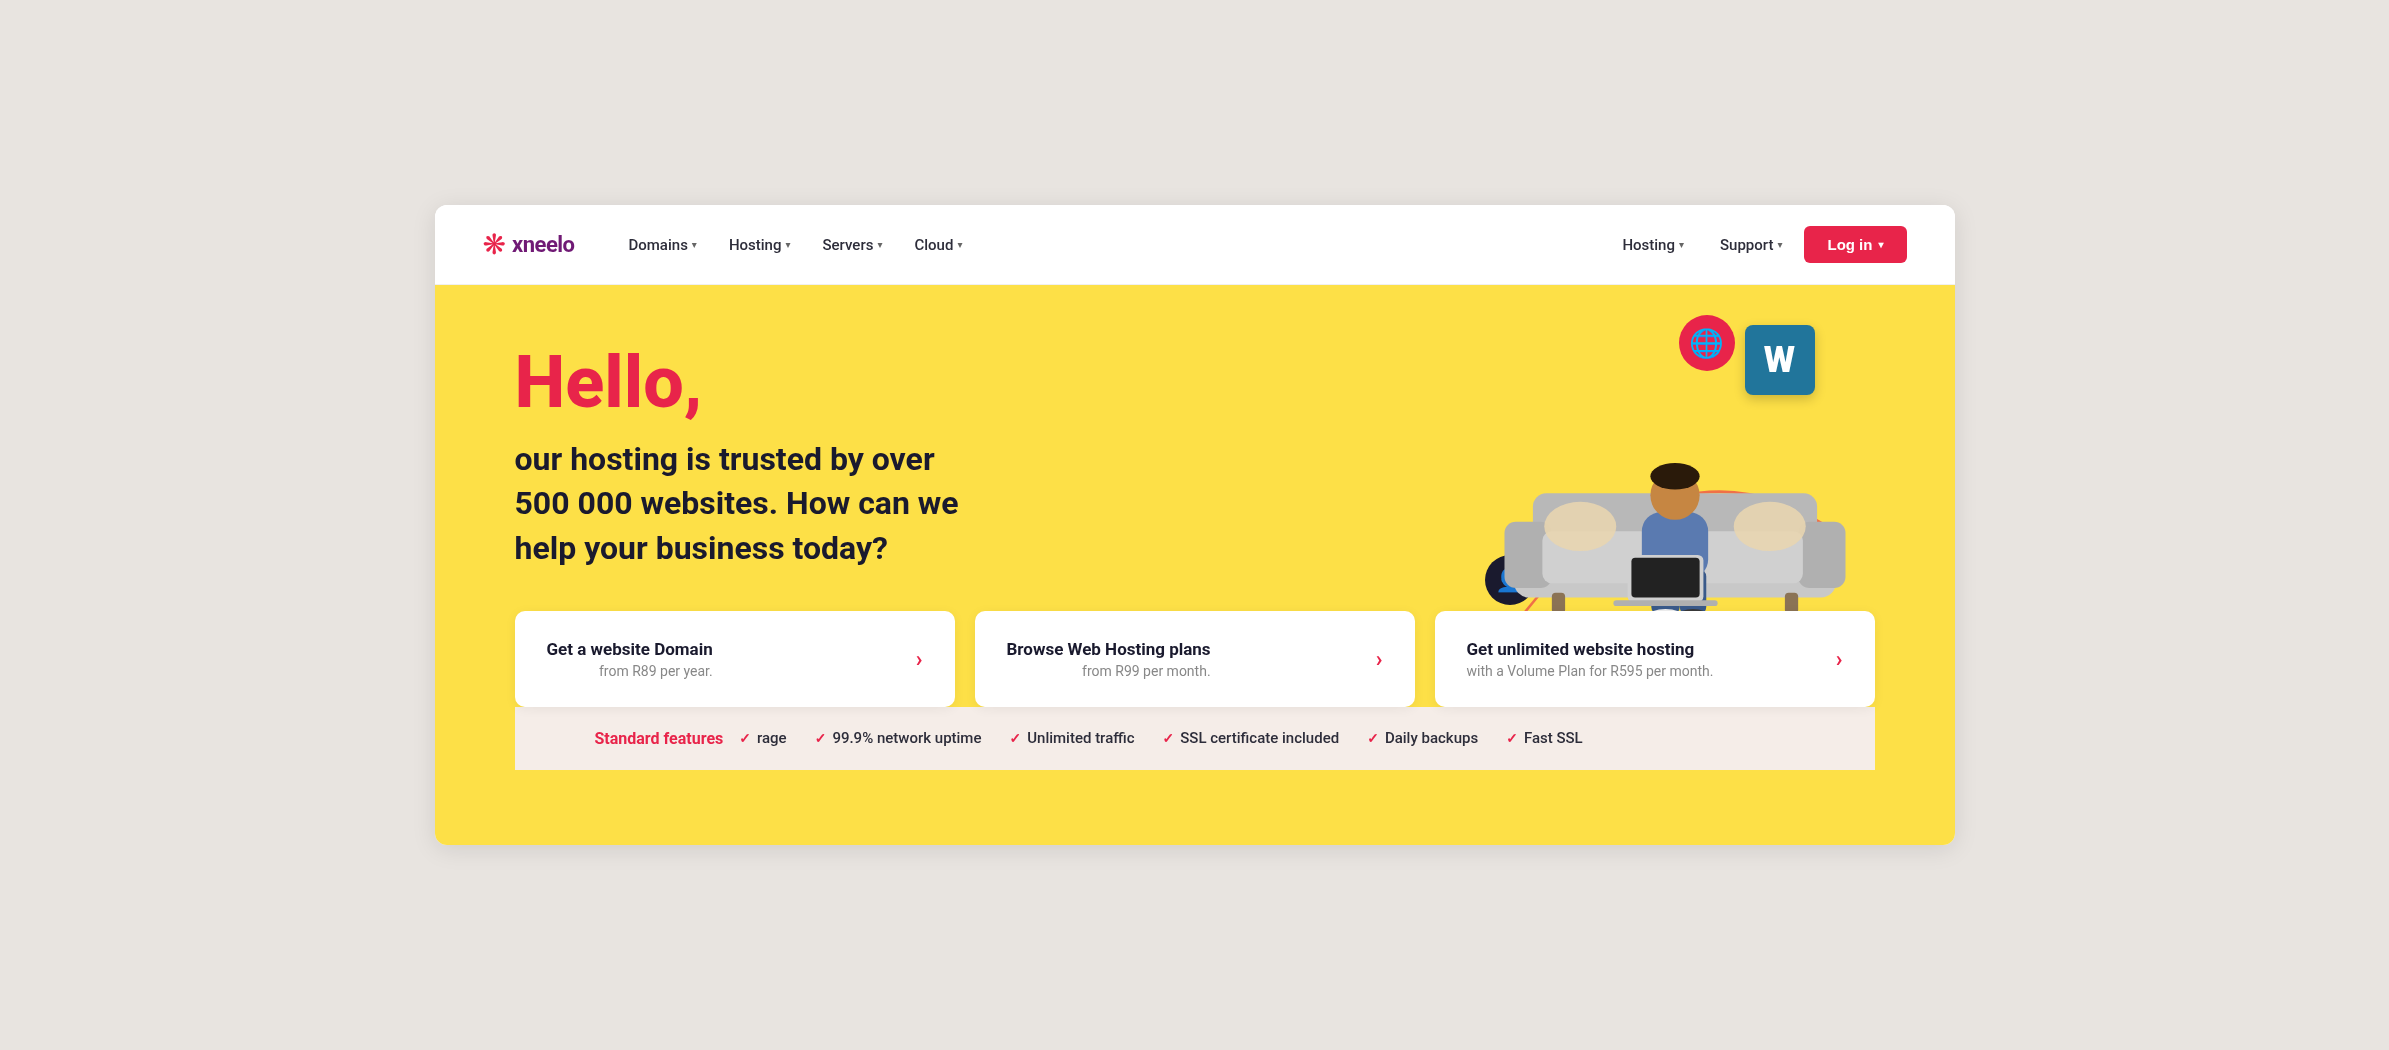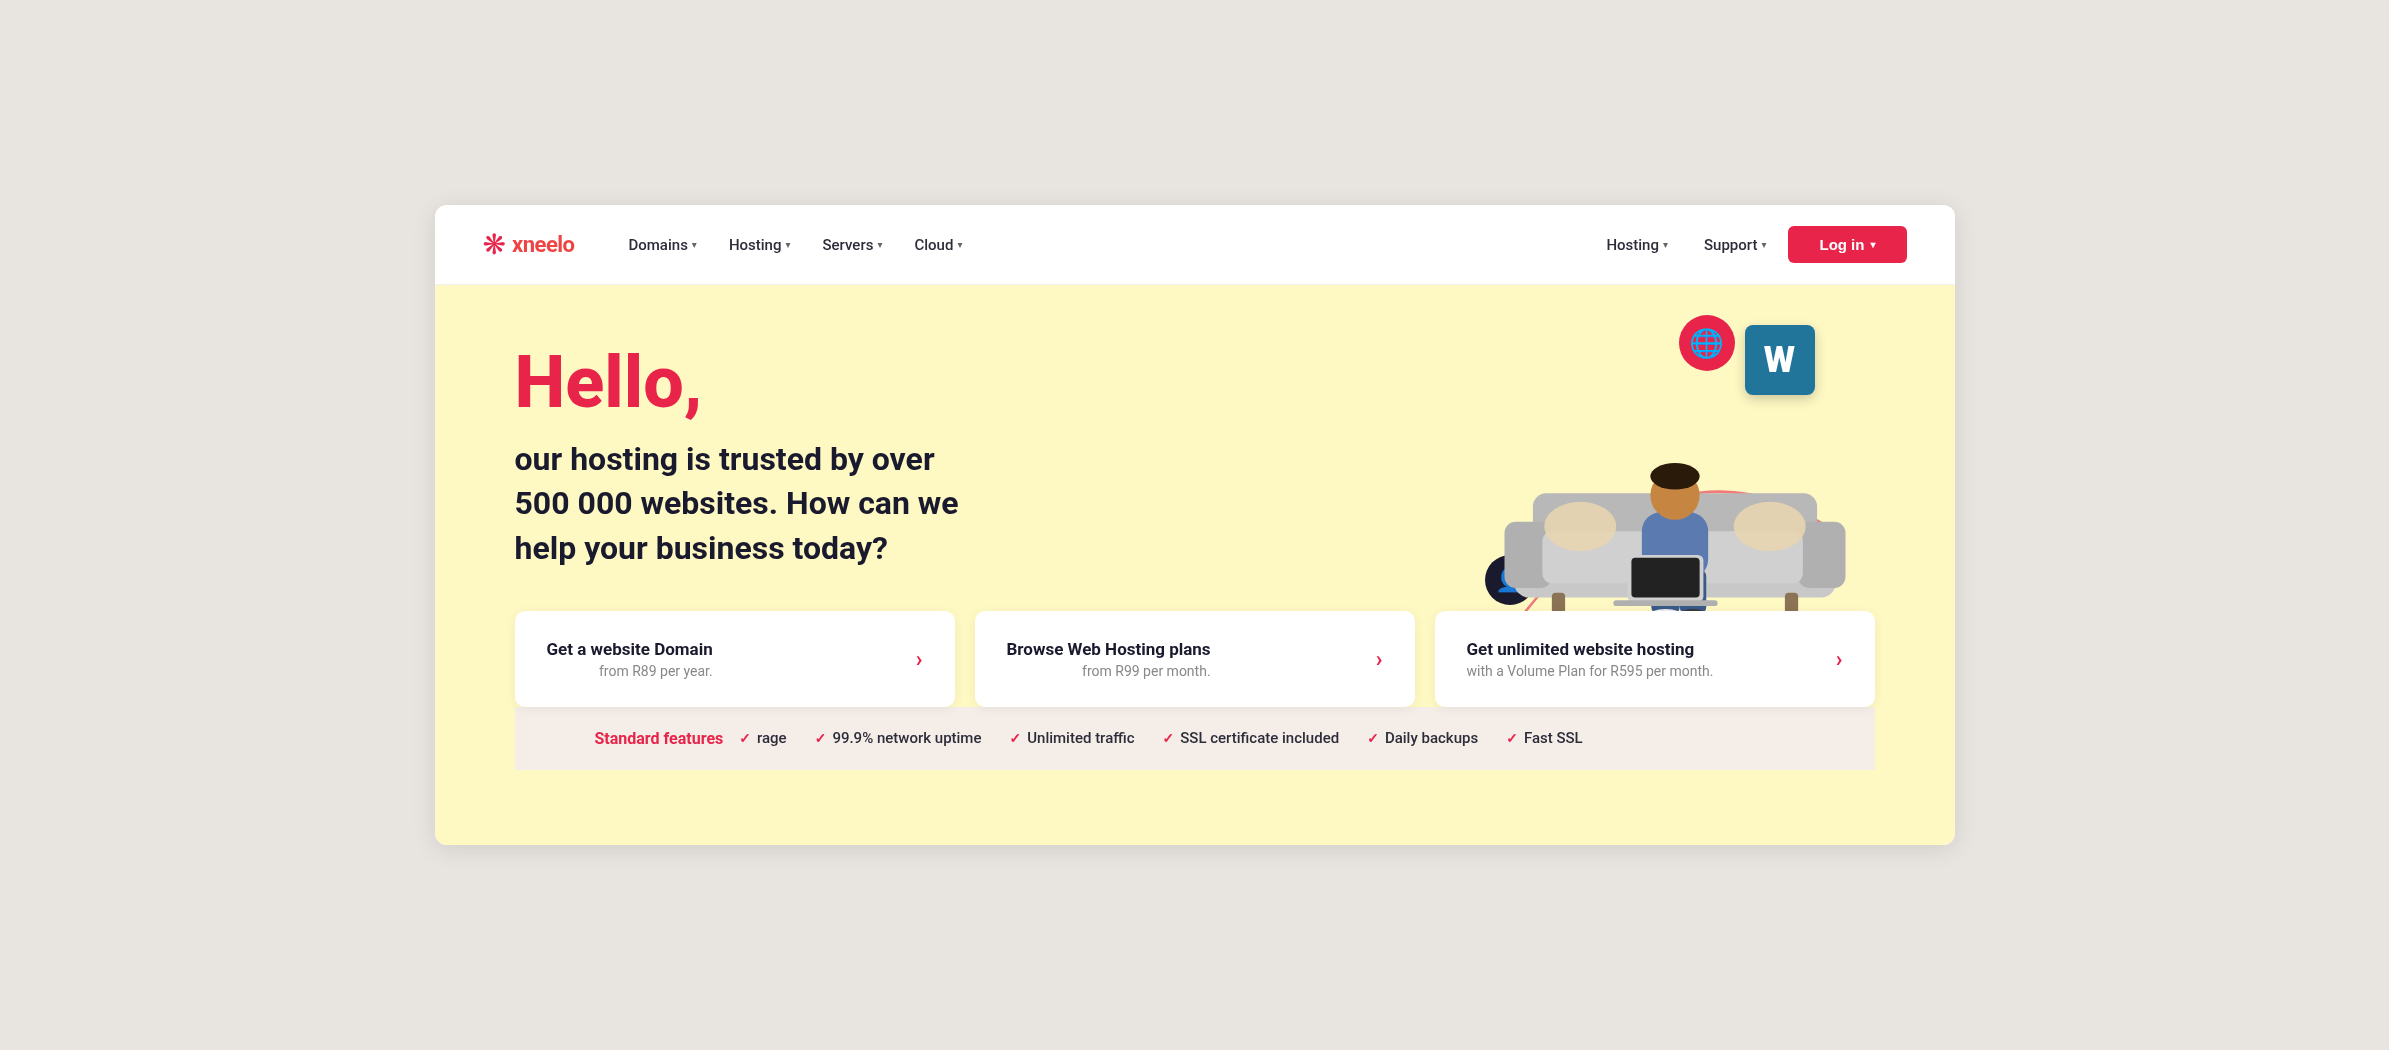--- a/index.html
+++ b/index.html
@@ -36,21 +36,21 @@
       margin-right: 40px;
     }
     .logo-icon {
       color: #e8244a;
       font-size: 28px;
       line-height: 1;
     }
     .logo-text {
       font-size: 22px;
       font-weight: 700;
-      color: #ef4444;
+      color: #701a75;
       letter-spacing: -0.5px;
     }
     .navbar-nav {
       display: flex;
       align-items: center;
       gap: 4px;
       flex: 1;
     }
     .nav-item {
       display: flex;
@@ -71,34 +71,34 @@
     .navbar-right {
       display: flex;
       align-items: center;
       gap: 8px;
       margin-left: auto;
     }
     .btn-login {
       background: #e8244a;
       color: #fff;
       border: none;
-      padding: 10px 31px;
+      padding: 10px 23px;
       border-radius: 6px;
       font-size: 15px;
       font-weight: 600;
       cursor: pointer;
       display: flex;
       align-items: center;
       gap: 6px;
     }
     .btn-login .nav-chevron { color: #fff; }
 
     
     .hero {
-      background: #fef9c3;
+      background: #fde047;
       position: relative;
       padding: 60px 80px 0 80px;
       min-height: 560px;
       overflow: hidden;
     }
     .hero-content {
       max-width: 580px;
       position: relative;
       z-index: 2;
     }

